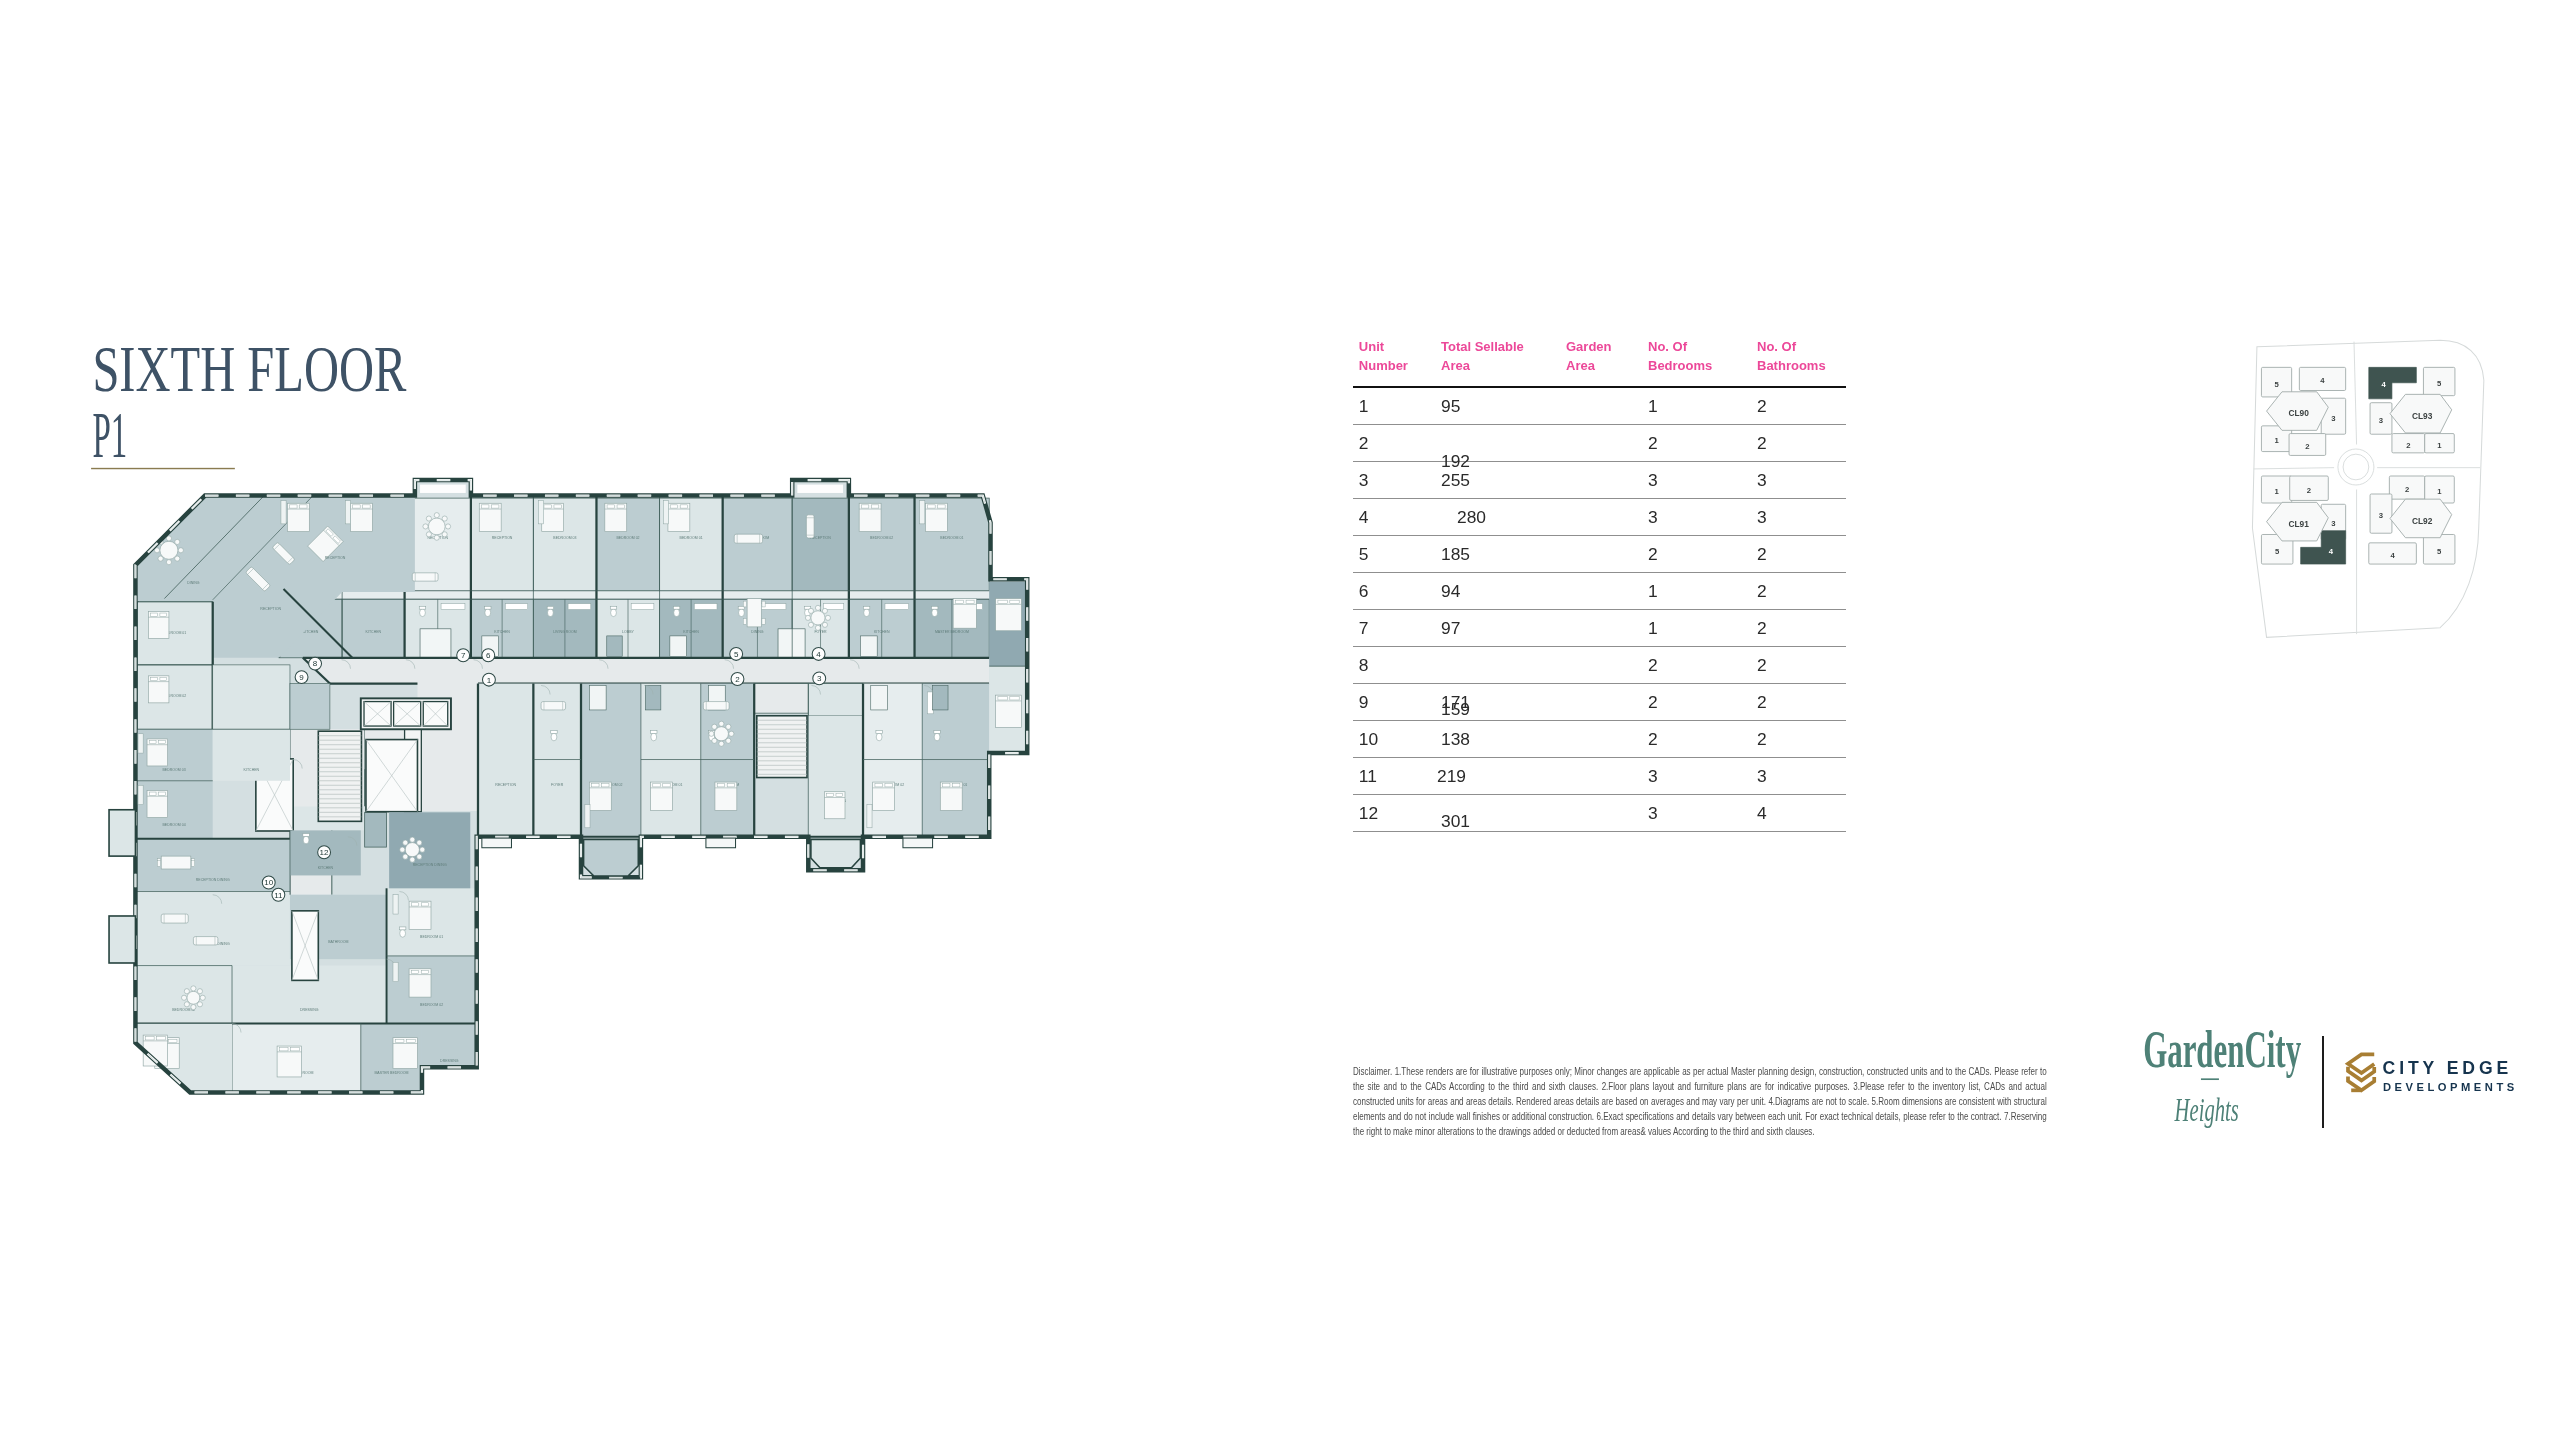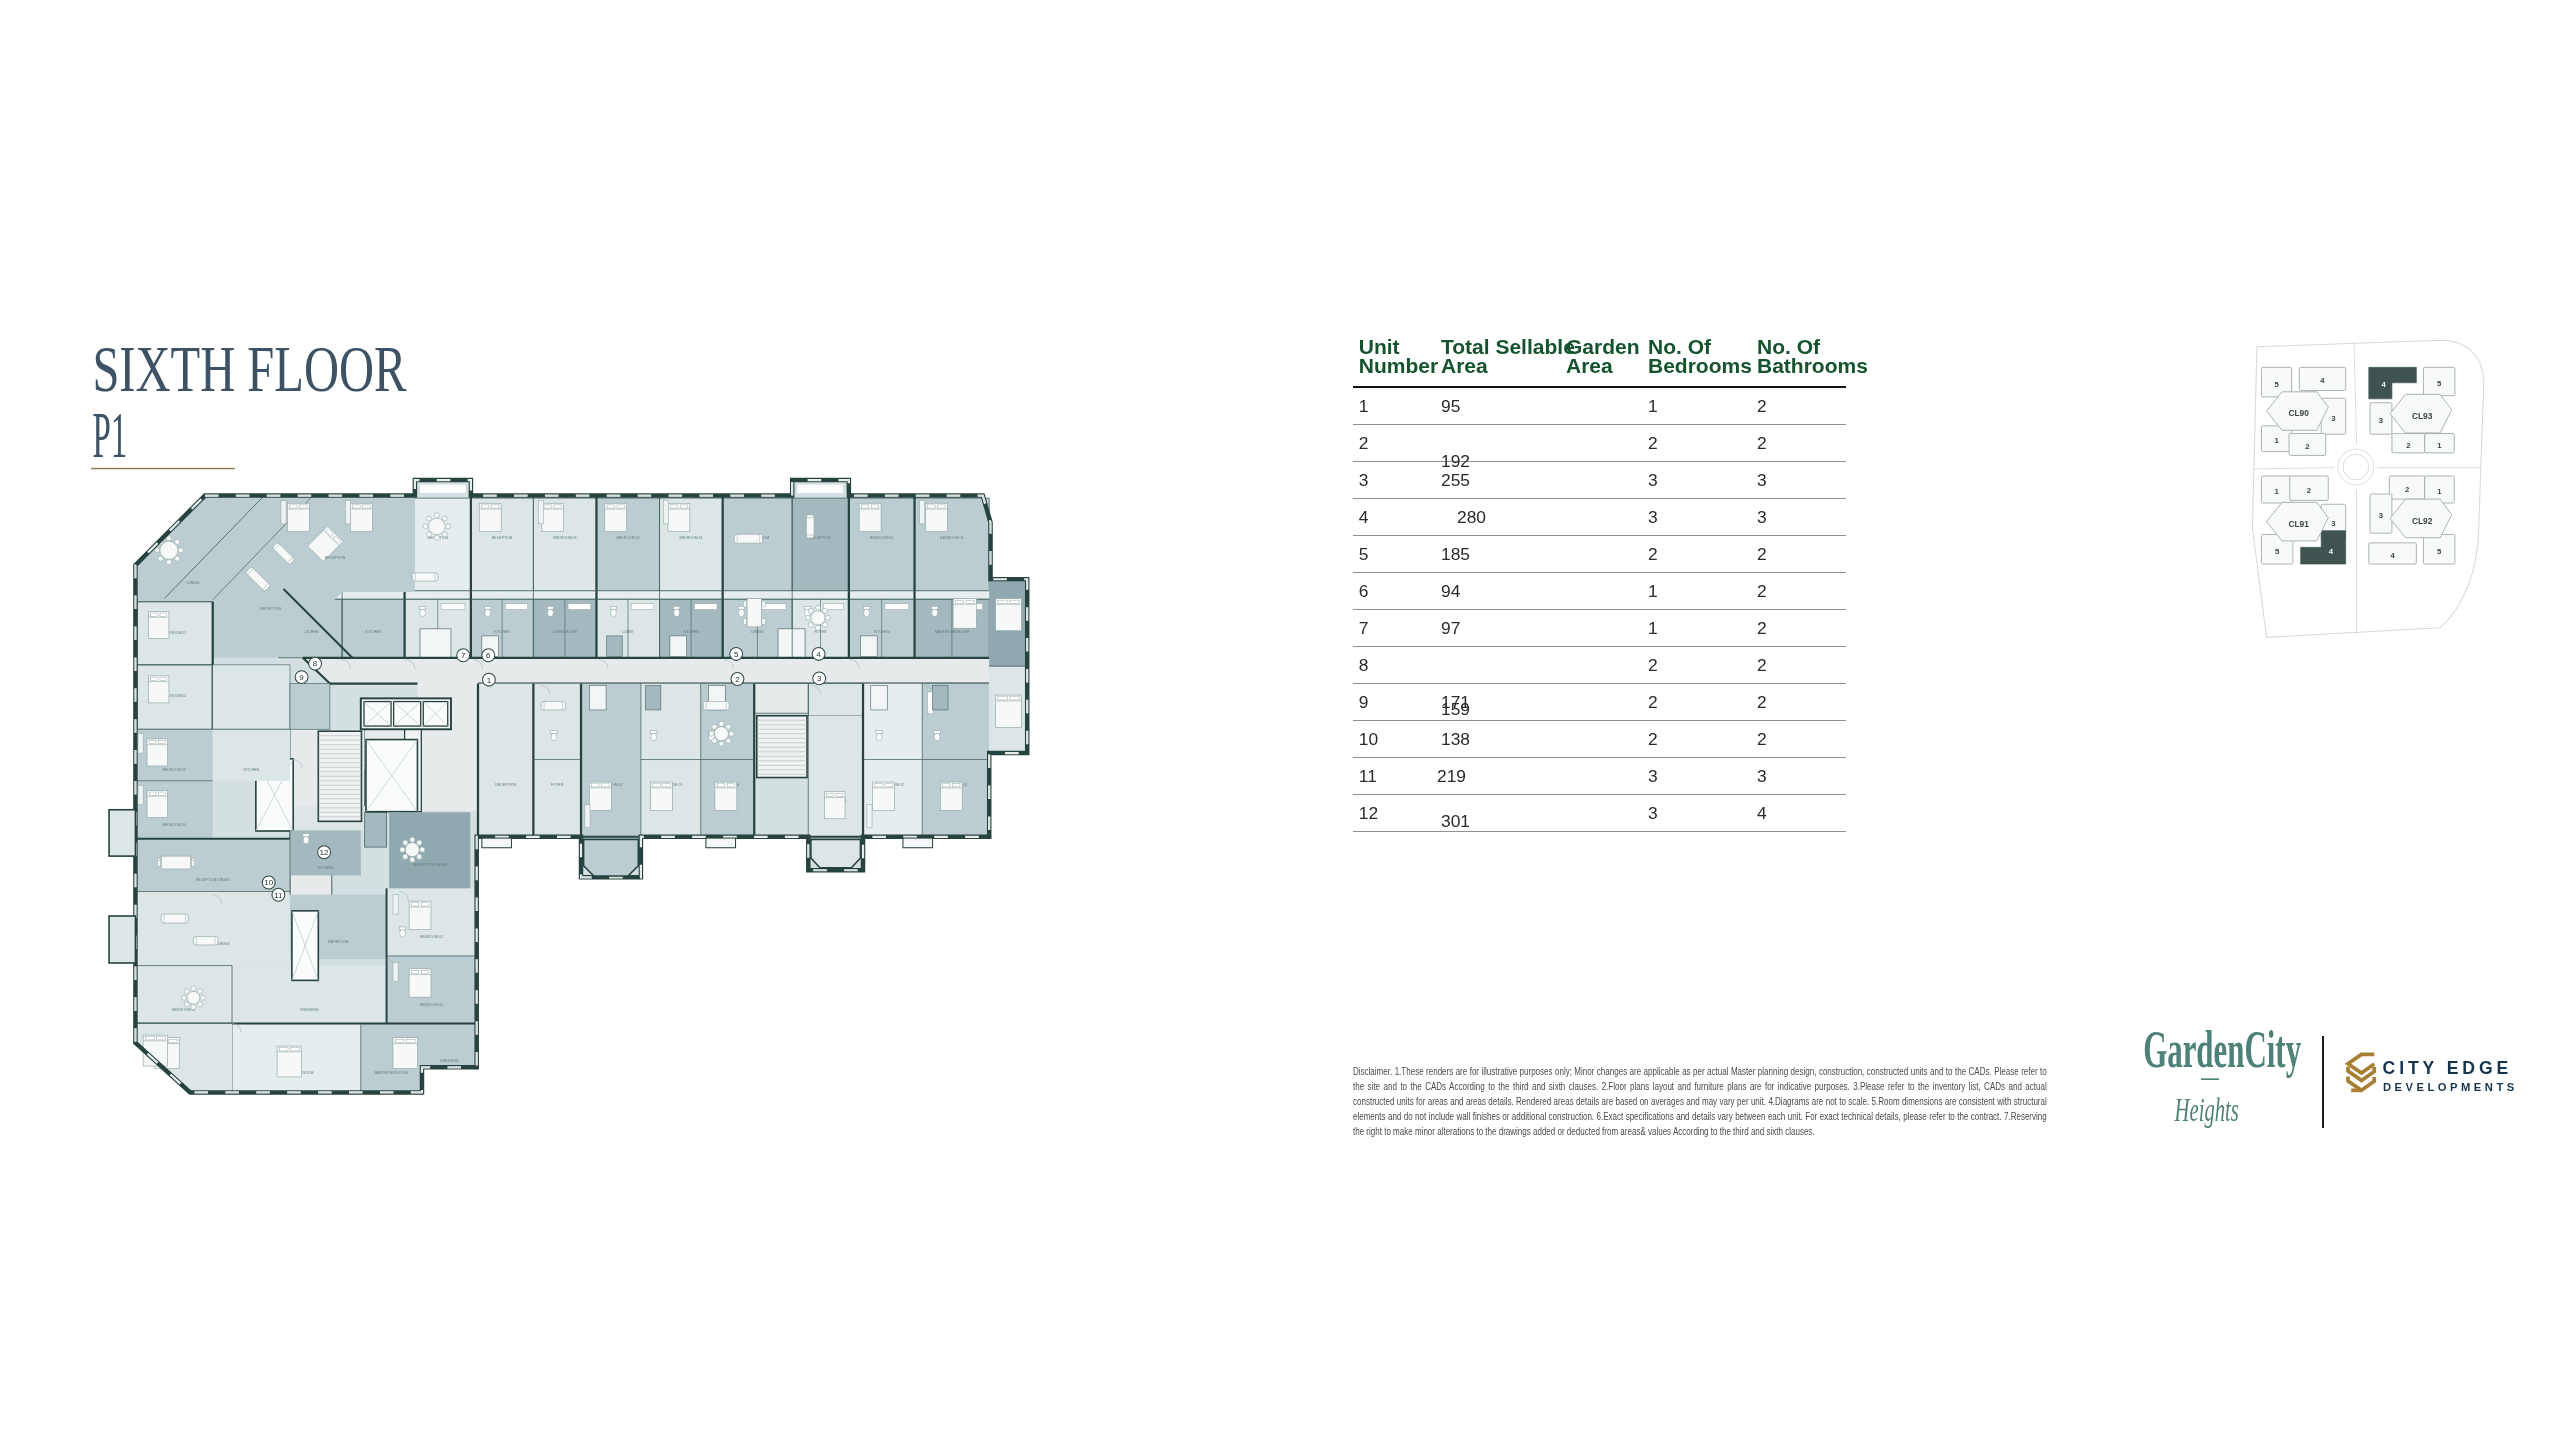--- a/index.html
+++ b/index.html
@@ -750,21 +750,21 @@
       <circle cx="417" cy="1371" r="10" fill="#fdfdfd" stroke="#2f4a47" stroke-width="1.6"></circle>
       <text x="417" y="1375.5" font-size="12.5" fill="#223b38" text-anchor="middle" font-family="Liberation Sans, sans-serif">10</text>
     </g>
     <g>
       <circle cx="432" cy="1390" r="10" fill="#fdfdfd" stroke="#2f4a47" stroke-width="1.6"></circle>
       <text x="432" y="1394.5" font-size="12.5" fill="#223b38" text-anchor="middle" font-family="Liberation Sans, sans-serif">11</text>
     </g>
   </svg>
 
 <div class="abs" id="unittable" style="left:1353px;top:335px;width:493px;">
-  <div style="position:relative;width:493px;height:51px;font-weight:bold;font-size:21px;line-height:19.3px;color:#14532d;">
+  <div style="position:relative;width:493px;height:51px;font-weight:bold;font-size:13px;line-height:19.3px;color:#ec4899;">
 
     <div class="abs" style="left:5.8px;top:1.9px;">Unit<br>Number</div>
     <div class="abs" style="left:88px;top:1.9px;">Total Sellable<br>Area</div>
     <div class="abs" style="left:213px;top:1.9px;">Garden<br>Area</div>
     <div class="abs" style="left:295px;top:1.9px;">No. Of<br>Bedrooms</div>
     <div class="abs" style="left:404px;top:1.9px;">No. Of<br>Bathrooms</div>
   </div>
 
   <div style="width:493px;height:1.9px;background:#111;"></div>
 

